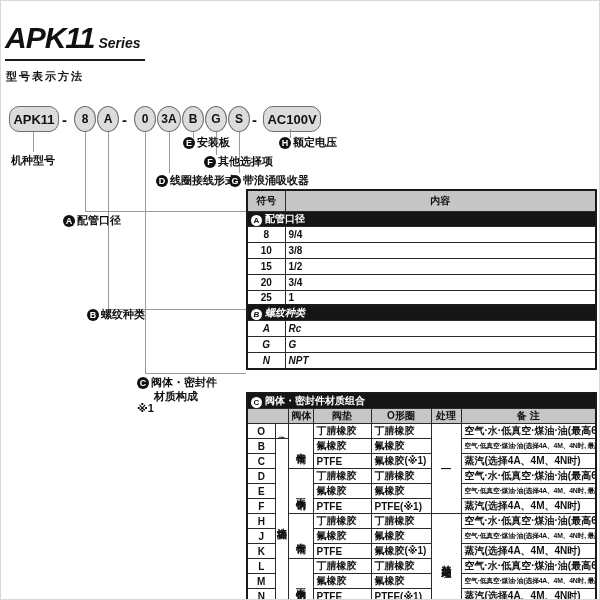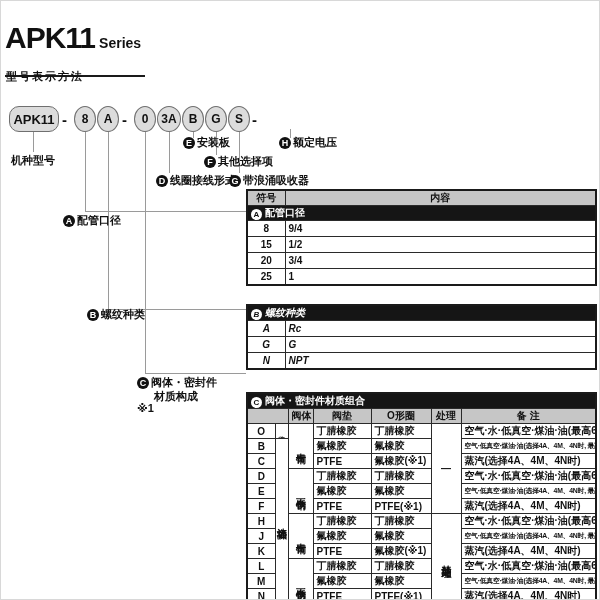--- a/index.html
+++ b/index.html
@@ -1,20 +1,20 @@
 <!DOCTYPE html>
 <html><head>
 <meta charset="utf-8">
 <style>
   html,body{margin:0;padding:0;background:#fff;}
   #page{position:relative;width:600px;height:600px;background:#fff;
         font-family:"Liberation Sans","DejaVu Sans",sans-serif;color:#111;
         border:1px solid #d8d8d8;box-sizing:border-box;overflow:hidden;}
   
-  .titleblock{position:absolute;left:4px;top:20px;width:140px;border-bottom:2.5px solid #1a1a1a;padding-bottom:20px;white-space:nowrap;}
+  .titleblock{position:absolute;left:4px;top:20px;width:140px;border-bottom:2.5px solid #1a1a1a;padding-bottom:4px;white-space:nowrap;font-style:italic;}
   .title{font-size:30px;font-weight:bold;letter-spacing:-1px;}
   .series{font-size:14px;font-weight:bold;margin-left:4px;}
   .subtitle{position:absolute;left:5px;top:68px;font-size:11px;font-weight:bold;letter-spacing:2px;}
   
   .seg{position:absolute;top:105px;height:26px;box-sizing:border-box;
        display:flex;align-items:center;justify-content:center;
        background:#dcdcdc;border:1.5px solid #6f6f6f;font-weight:bold;}
   .pill{border-radius:10px;font-size:13px;}
   .circ{border-radius:50%;font-size:12px;}
   .dash{position:absolute;top:105px;height:26px;display:flex;align-items:center;
@@ -25,21 +25,21 @@
   
   .callout{position:absolute;font-size:11px;font-weight:bold;white-space:nowrap;display:flex;align-items:center;gap:2px;}
   .clet{display:inline-flex;width:12px;height:12px;border-radius:50%;background:#111;color:#fff;
         font-size:9px;font-weight:bold;align-items:center;justify-content:center;flex:0 0 12px;}
   .note{position:absolute;font-size:11px;font-weight:bold;}
   
   table.tbl{position:absolute;left:245px;width:351px;border-collapse:collapse;table-layout:fixed;
             border:2px solid #1a1a1a;}
   table.tbl td{border:1px solid #2a2a2a;font-size:10px;font-weight:bold;padding:0 3px;
                overflow:hidden;white-space:nowrap;box-sizing:border-box;}
-  td.ghead{background:#c6c6c6;text-align:center;height:15px;font-size:10px;}
+  td.ghead{background:#c6c6c6;text-align:center;height:21px;font-size:10px;}
   td.band{background:#151515;color:#fff;height:14px;font-size:11px;padding-left:4px;}
   td.band .clet{background:#fff;color:#111;width:11px;height:11px;font-size:8px;flex:0 0 11px;}
   td.band span.bt{vertical-align:1px;margin-left:3px;}
   td.sym{text-align:center;font-size:11px;height:16px;}
   td.val{text-align:left;}
   table.tc td{height:15px;}
   td.vert{writing-mode:vertical-rl;text-orientation:upright;text-align:center;
           padding:0;font-size:9px;letter-spacing:1px;line-height:1;}
   td.vert.tiny{font-size:6.5px;letter-spacing:0;}
   td.treat{text-align:center;}
@@ -60,20 +60,21 @@
   <div class="dash" style="left:61px;">-</div>
   <div class="seg circ" style="left:73px;width:22px;">8</div>
   <div class="seg circ" style="left:96px;width:22px;">A</div>
   <div class="dash" style="left:121px;">-</div>
   <div class="seg circ" style="left:133px;width:22px;">0</div>
   <div class="seg circ" style="left:156px;width:24px;text-align:center;">3A</div>
   <div class="seg circ" style="left:181px;width:22px;">B</div>
   <div class="seg circ" style="left:204px;width:22px;">G</div>
   <div class="seg circ" style="left:227px;width:22px;">S</div>
   <div class="dash" style="left:251px;">-</div>
+  <div class="seg pill" style="left:262px;width:58px;">AC100V</div>
 
   <div class="vline" style="left:32px;top:131px;height:20px;"></div>
   <div class="vline" style="left:84px;top:131px;height:80px;"></div>
   <div class="vline" style="left:107px;top:131px;height:178px;"></div>
   <div class="vline" style="left:144px;top:131px;height:242px;"></div>
   <div class="vline" style="left:168px;top:131px;height:41px;"></div>
   <div class="vline" style="left:192px;top:131px;height:6px;"></div>
   <div class="vline" style="left:215px;top:131px;height:23px;"></div>
   <div class="vline" style="left:238px;top:131px;height:41px;"></div>
   <div class="vline" style="left:289px;top:128px;height:9px;"></div>
@@ -130,20 +131,24 @@
         <tr>
           <td class="ghead">符号</td>
         <td class="ghead">内容</td>
         </tr>
     <tr>
           <td class="band" colspan="2"><span class="clet">A</span><span class="bt">配管口径</span></td>
         </tr>
     <tr>
           <td class="sym">8</td>
           <td class="val">9/4</td>
+        </tr>
+    <tr>
+          <td class="sym">10</td>
+          <td class="val">3/8</td>
         </tr>
     <tr>
           <td class="sym">15</td>
           <td class="val">1/2</td>
         </tr>
     <tr>
           <td class="sym">20</td>
           <td class="val">3/4</td>
         </tr>
     <tr>

